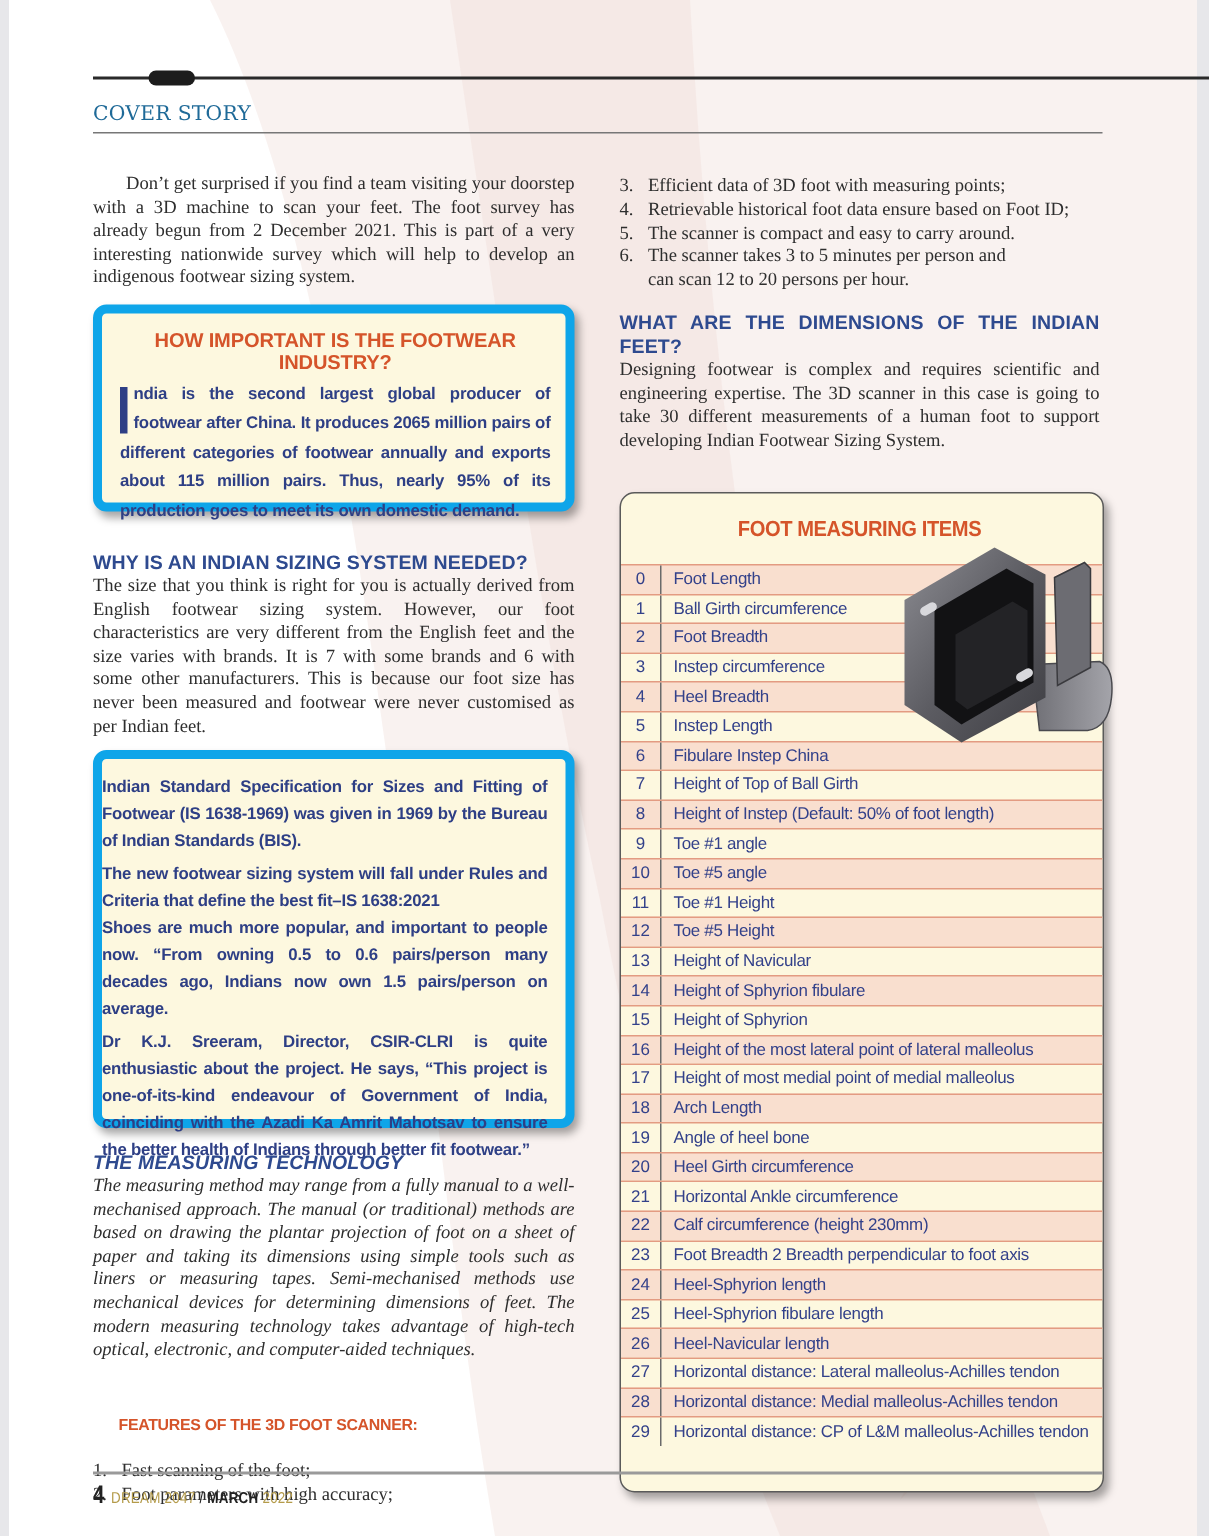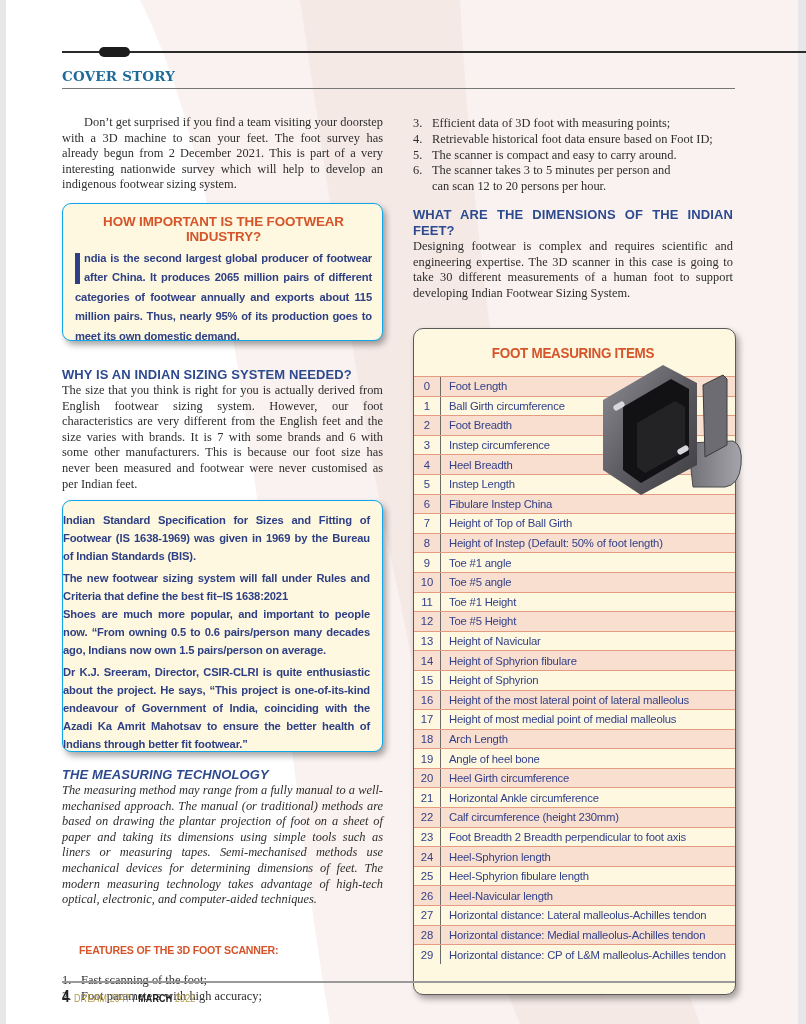--- a/index.html
+++ b/index.html
@@ -14,40 +14,40 @@
   }
   .side-strip {
     position: absolute; top: 0; width: 6px; height: 1024px; background: #e7e7ea;
   }
   .left-strip { left: 0; }
   .right-strip { right: 0; width: 8px; }
   .top-rule { position: absolute; left: 62px; top: 51px; width: 744px; height: 2px; background: #2a2a2a; }
   .top-pill { position: absolute; left: 99px; top: 47px; width: 31px; height: 10px; border-radius: 6px; background: #1c1c1c; }
   .section-label {
     position: absolute; left: 62px; top: 68px;
-    font-family: "DejaVu Serif", serif; font-weight: bold; font-size: 13.5px; color: #1f6a98; letter-spacing: 0.2px;
+    font-family: "DejaVu Serif", serif; font-weight: normal; font-size: 13.5px; color: #1f6a98; letter-spacing: 0.2px;
   }
   .section-rule { position: absolute; left: 62px; top: 88px; width: 673px; height: 1px; background: #777; }
 
   .col { position: absolute; }
   .col-left { left: 62px; width: 321px; }
   .col-right { left: 413px; width: 320px; }
 
   .body-text {
     font-family: "Liberation Serif", serif; font-size: 12.4px; line-height: 15.6px; text-align: justify; color: #2e2e2e; margin: 0;
   }
   .indent { text-indent: 22px; }
 
   .h-blue {
     font-family: "Liberation Sans", sans-serif; font-weight: bold; font-size: 13px; color: #2e4a8f; margin: 0; line-height: 16px; letter-spacing: 0.1px;
   }
 
   .callout {
     position: absolute; left: 62px; width: 321px;
-    background: #fdf8df; border: 1px solid #0ea5e9; border-radius: 9px;
+    background: #fdf8df; border: 6px solid #0ea5e9; border-radius: 9px;
     box-shadow: 3px 4px 6px rgba(0,0,0,0.35);
     box-sizing: border-box;
   }
   .callout-title {
     font-family: "Liberation Sans", sans-serif; font-weight: bold; font-size: 13.4px; color: #d5542a;
     text-align: center; margin: 0; letter-spacing: -0.1px;
   }
   .callout-text {
     font-family: "Liberation Sans", sans-serif; font-weight: bold; font-size: 11.2px; line-height: 19.4px;
     color: #2e3f85; text-align: justify; margin: 0; letter-spacing: -0.15px;

